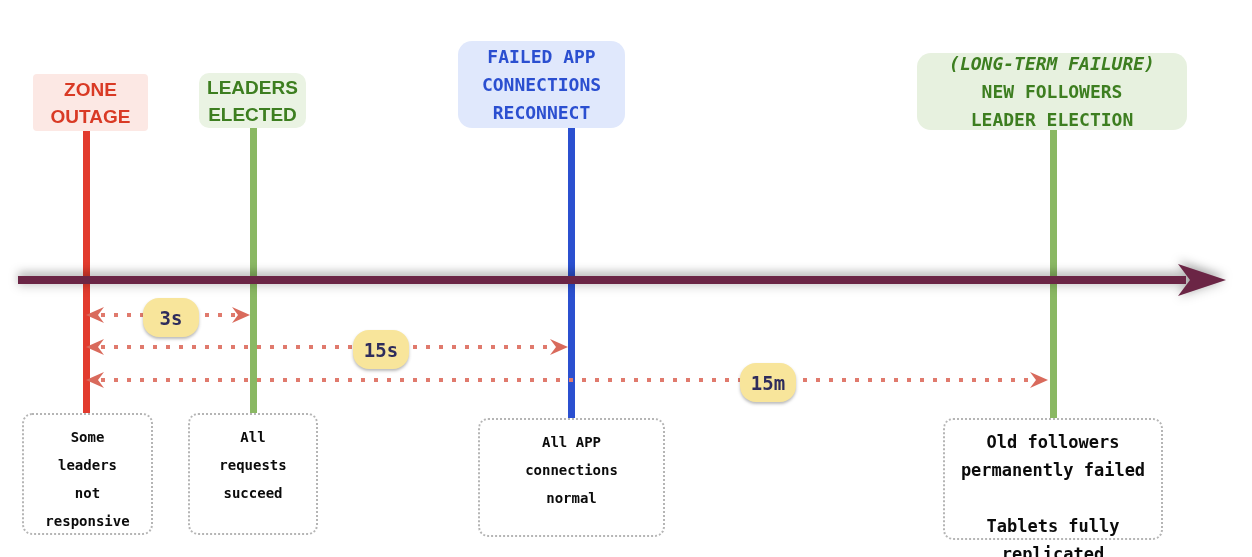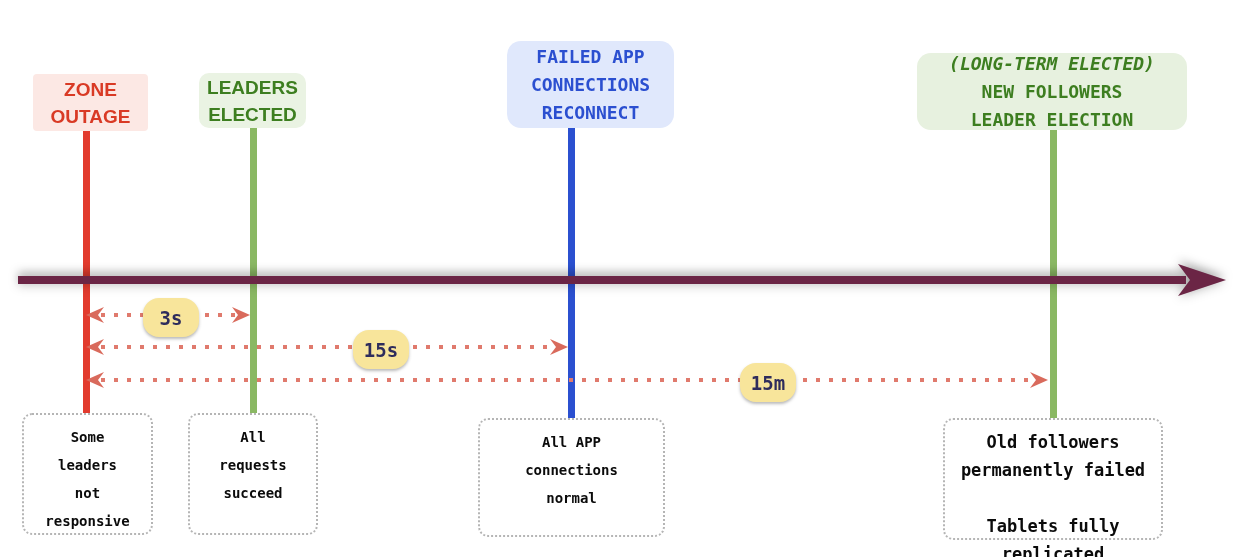--- a/index.html
+++ b/index.html
@@ -21,21 +21,21 @@
   .event-label{
     position:absolute;
     display:flex;flex-direction:column;align-items:center;justify-content:center;
     text-align:center;font-weight:bold;white-space:pre-line;
     border-radius:12px;
   }
   .event-label.sans{font-family:"Liberation Sans", sans-serif;font-size:19px;line-height:27px;}
   .event-label.mono{font-family:"DejaVu Sans Mono", monospace;font-size:18px;line-height:28px;}
   .lbl-zone   {left:33px; top:74px; width:115px;height:57px;background:#fce8e4;color:#d93a25;border-radius:4px;}
   .lbl-leaders{left:199px;top:73px; width:107px;height:55px;background:#eaf3e3;color:#3d7e20;border-radius:10px;}
-  .lbl-failed {left:507px;top:41px; width:167px;height:87px;background:#e0e8fc;color:#2b4fd0;border-radius:14px;}
+  .lbl-failed {left:458px;top:41px; width:167px;height:87px;background:#e0e8fc;color:#2b4fd0;border-radius:14px;}
   .lbl-long   {left:917px;top:53px; width:270px;height:77px;background:#e7f1df;color:#3d7e20;border-radius:14px;line-height:26px;}
   .lbl-long .subtitle{font-style:italic;white-space:pre-line;}
 
   
   .timeline{
     position:absolute;left:0;top:0;width:1252px;height:557px;pointer-events:none;
     filter:drop-shadow(0 -4px 5px rgba(0,0,0,0.28)) drop-shadow(0 3px 5px rgba(0,0,0,0.15));
   }
   .timeline .shaft{position:absolute;left:18px;top:276px;width:1168px;height:8px;background:#6b2545;}
   .timeline .head{position:absolute;left:1178px;top:262px;}
@@ -104,21 +104,21 @@
   <div class="event-label sans lbl-leaders">
     <span>LEADERS
 ELECTED</span>
   </div>
   <div class="event-label mono lbl-failed">
     <span>FAILED APP
 CONNECTIONS
 RECONNECT</span>
   </div>
   <div class="event-label mono lbl-long">
-    <span class="subtitle">(LONG-TERM ELECTED)</span>
+    <span class="subtitle">(LONG-TERM FAILURE)</span>
     <span>NEW FOLLOWERS
 LEADER ELECTION</span>
   </div>
 
   <div class="duration dur-1">
     <div class="dots"></div>
     <svg class="dart left" width="18" height="16" viewBox="0 0 18 16">
       <polygon points="18,0 0,8 18,16 12,8" fill="#d96a5c"></polygon>
     </svg>
     <svg class="dart right" width="18" height="16" viewBox="0 0 18 16">

